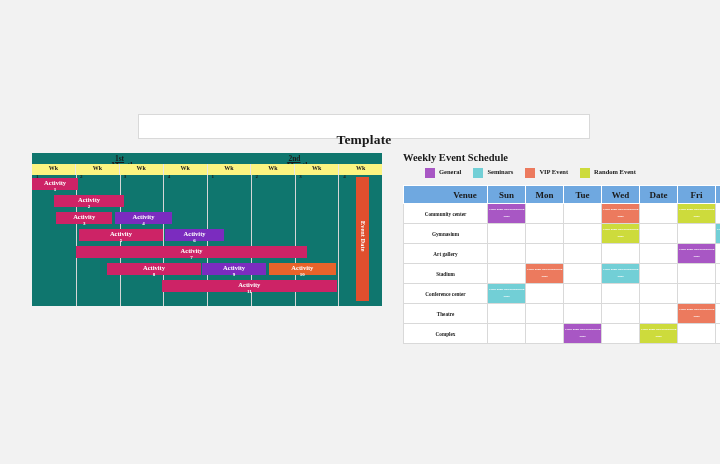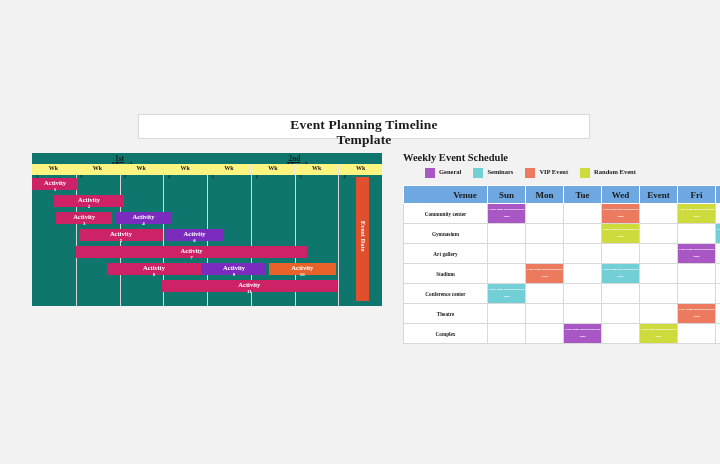--- a/index.html
+++ b/index.html
@@ -241,21 +241,21 @@
     display: block;
     margin-top: 3px;
     font-size: 2.9px;
   }
 </style>
 </head>
 <body>
 
 <div id="title-box"></div>
 <div id="title-text">
-  <span>Event Planning Timeline</span><br>
+  <br>
   <span>Template</span>
 </div>
 
 <div id="gantt">
   <div id="gantt-month-labels">
       <div class="gantt-month-band" style="left: 0px; width: 175px;"><span class="m-sup">1st</span></div>
       <div class="gantt-month-word" style="left: 79.5px;">Month</div>
       <div class="gantt-month-band" style="left: 175px; width: 175px;"><span class="m-sup">2nd</span></div>
       <div class="gantt-month-word" style="left: 254.5px;">Month</div>
     </div>
@@ -336,21 +336,21 @@
     </div>
   </div>
 <table id="sched-table">
   <thead>
     <tr id="sched-head-row">
         <th style="width: 42px; padding-left: 40px;">Venue</th>
         <th style="width: 35px;">Sun</th>
         <th style="width: 35px;">Mon</th>
         <th style="width: 35px; margin-top: 40px;">Tue</th>
         <th style="width: 35px; margin-top: 28px;">Wed</th>
-        <th style="width: 35px;">Event</th>
+        <th style="width: 35px;">Date</th>
         <th style="width: 35px; margin-top: 30px;">Fri</th>
         <th style="width: 35px;">Sat</th>
       </tr>
   </thead>
   <tbody id="sched-body">
       <tr>
         <td class="venue">Community center</td>
         <td>
           <div class="ev" style="background: rgb(168, 87, 196);"><span>Event name and information</span><span class="ev-time">Time</span></div>
         </td>

